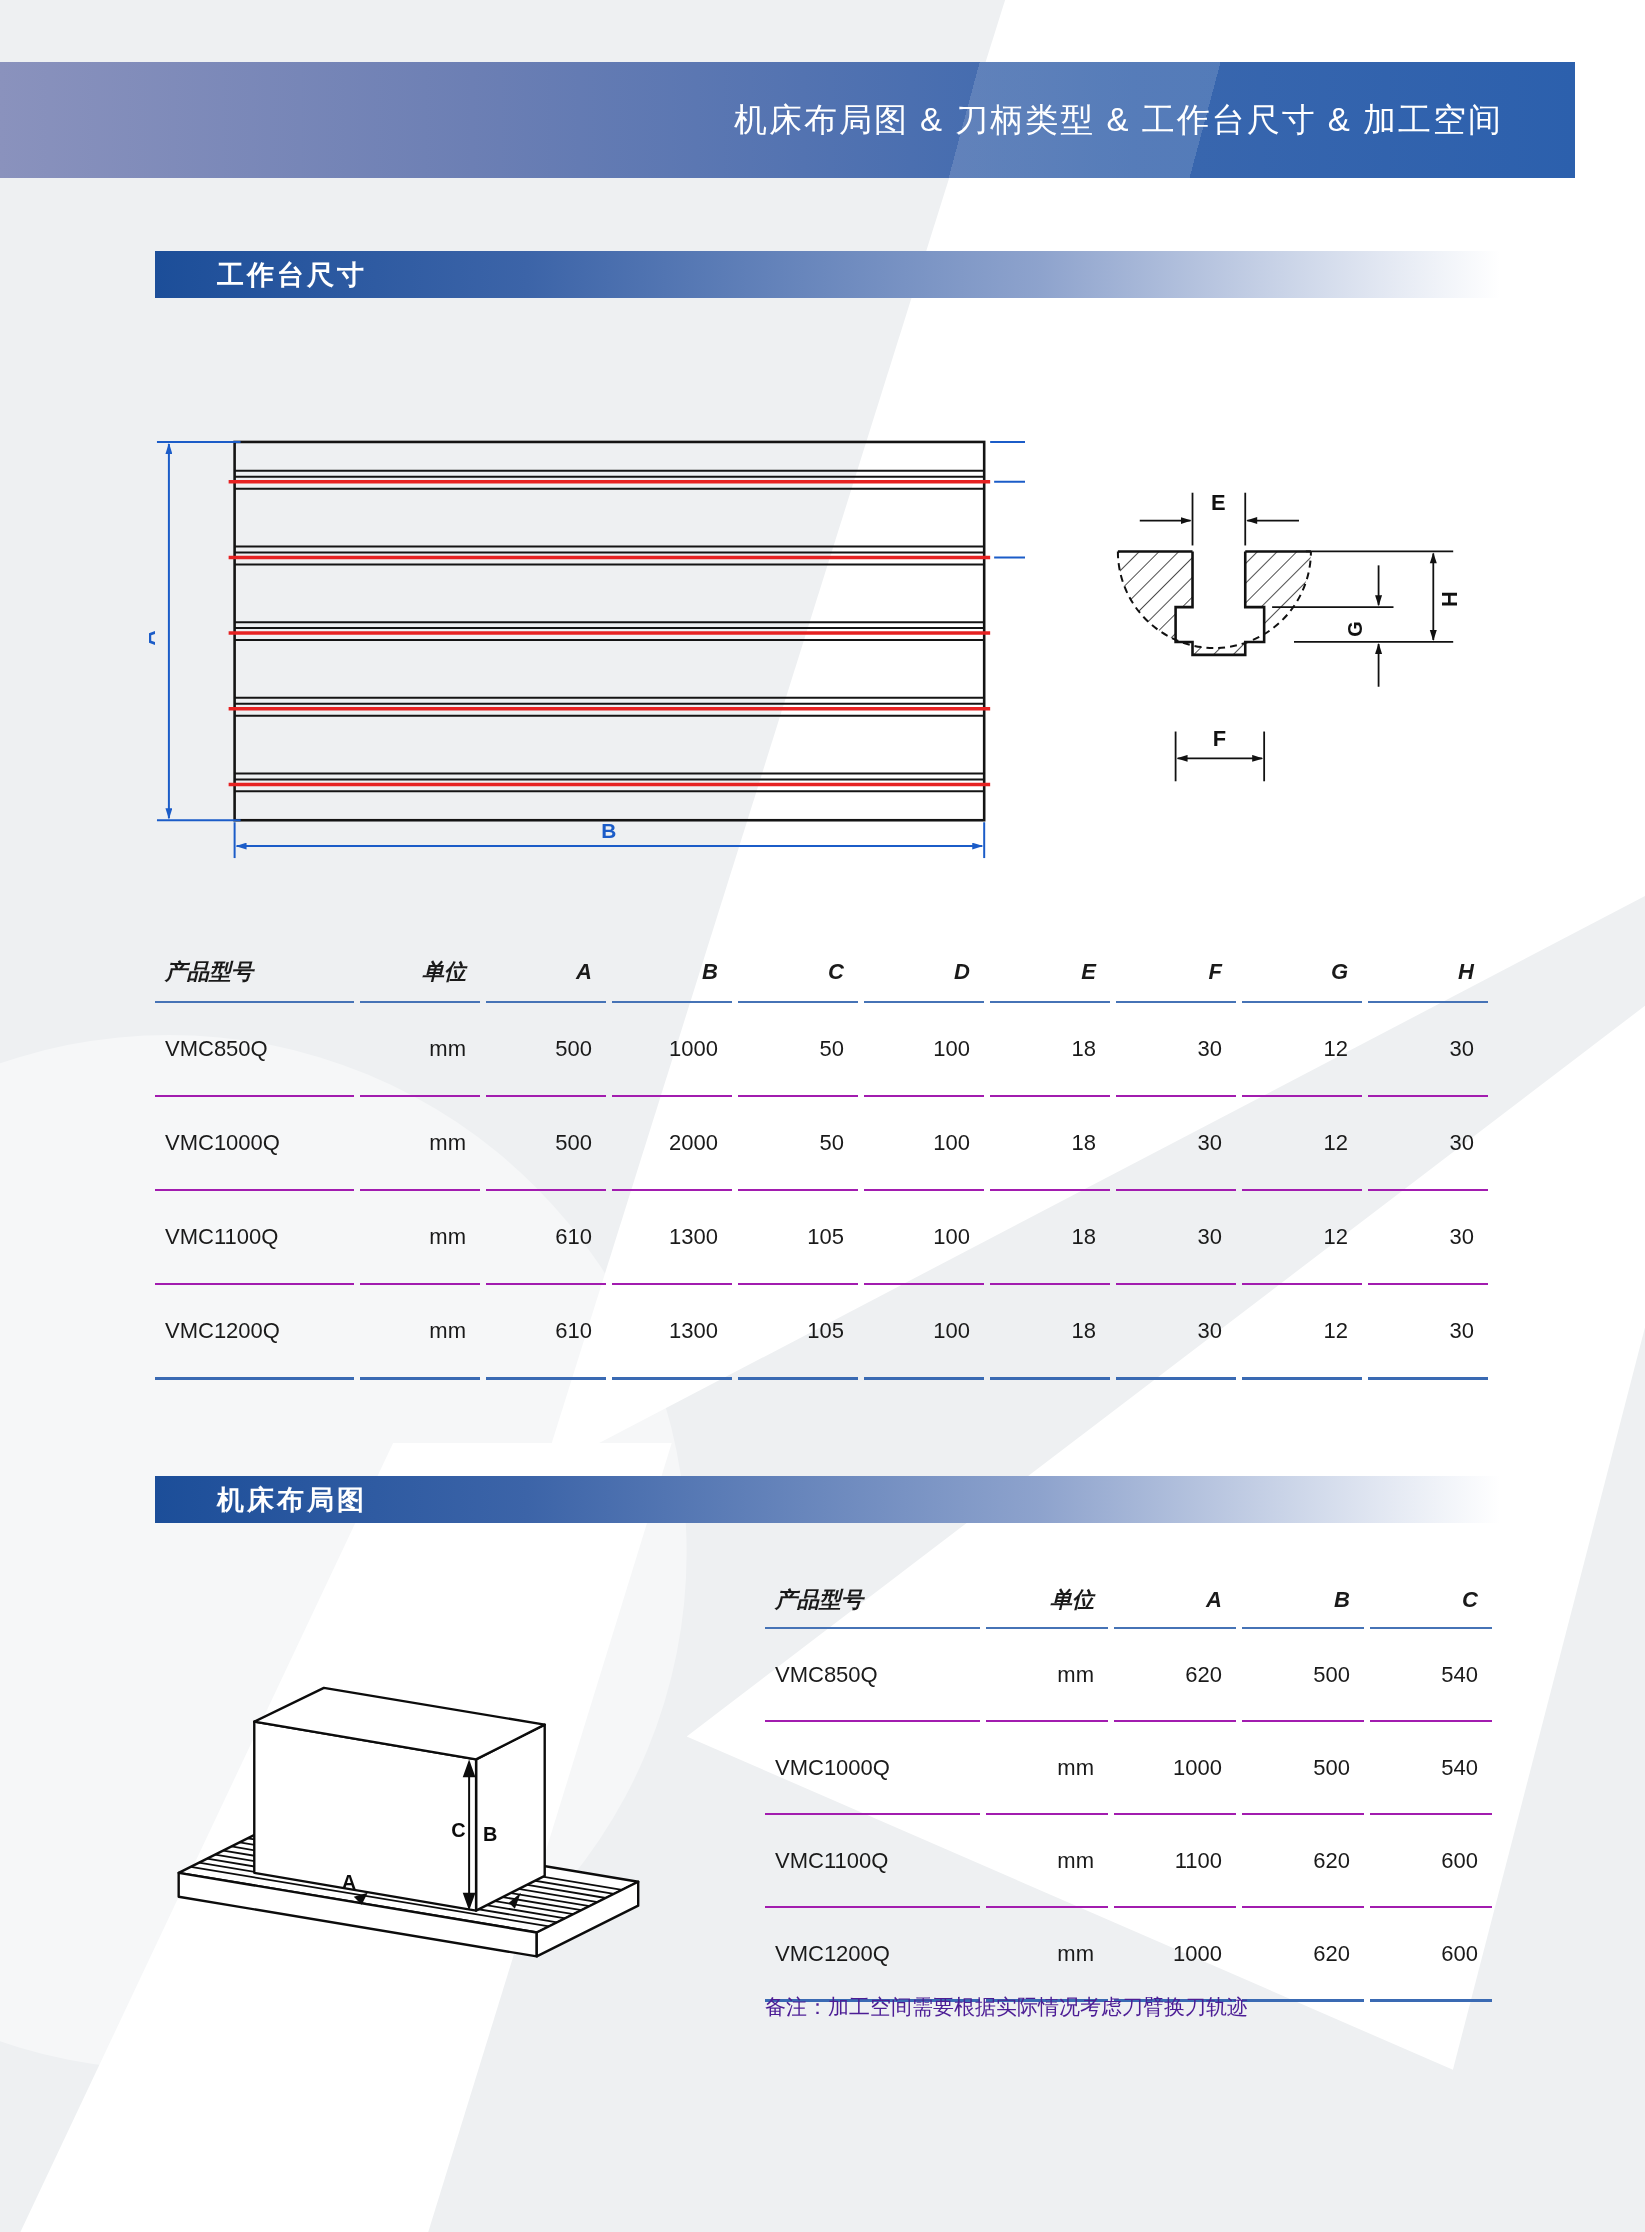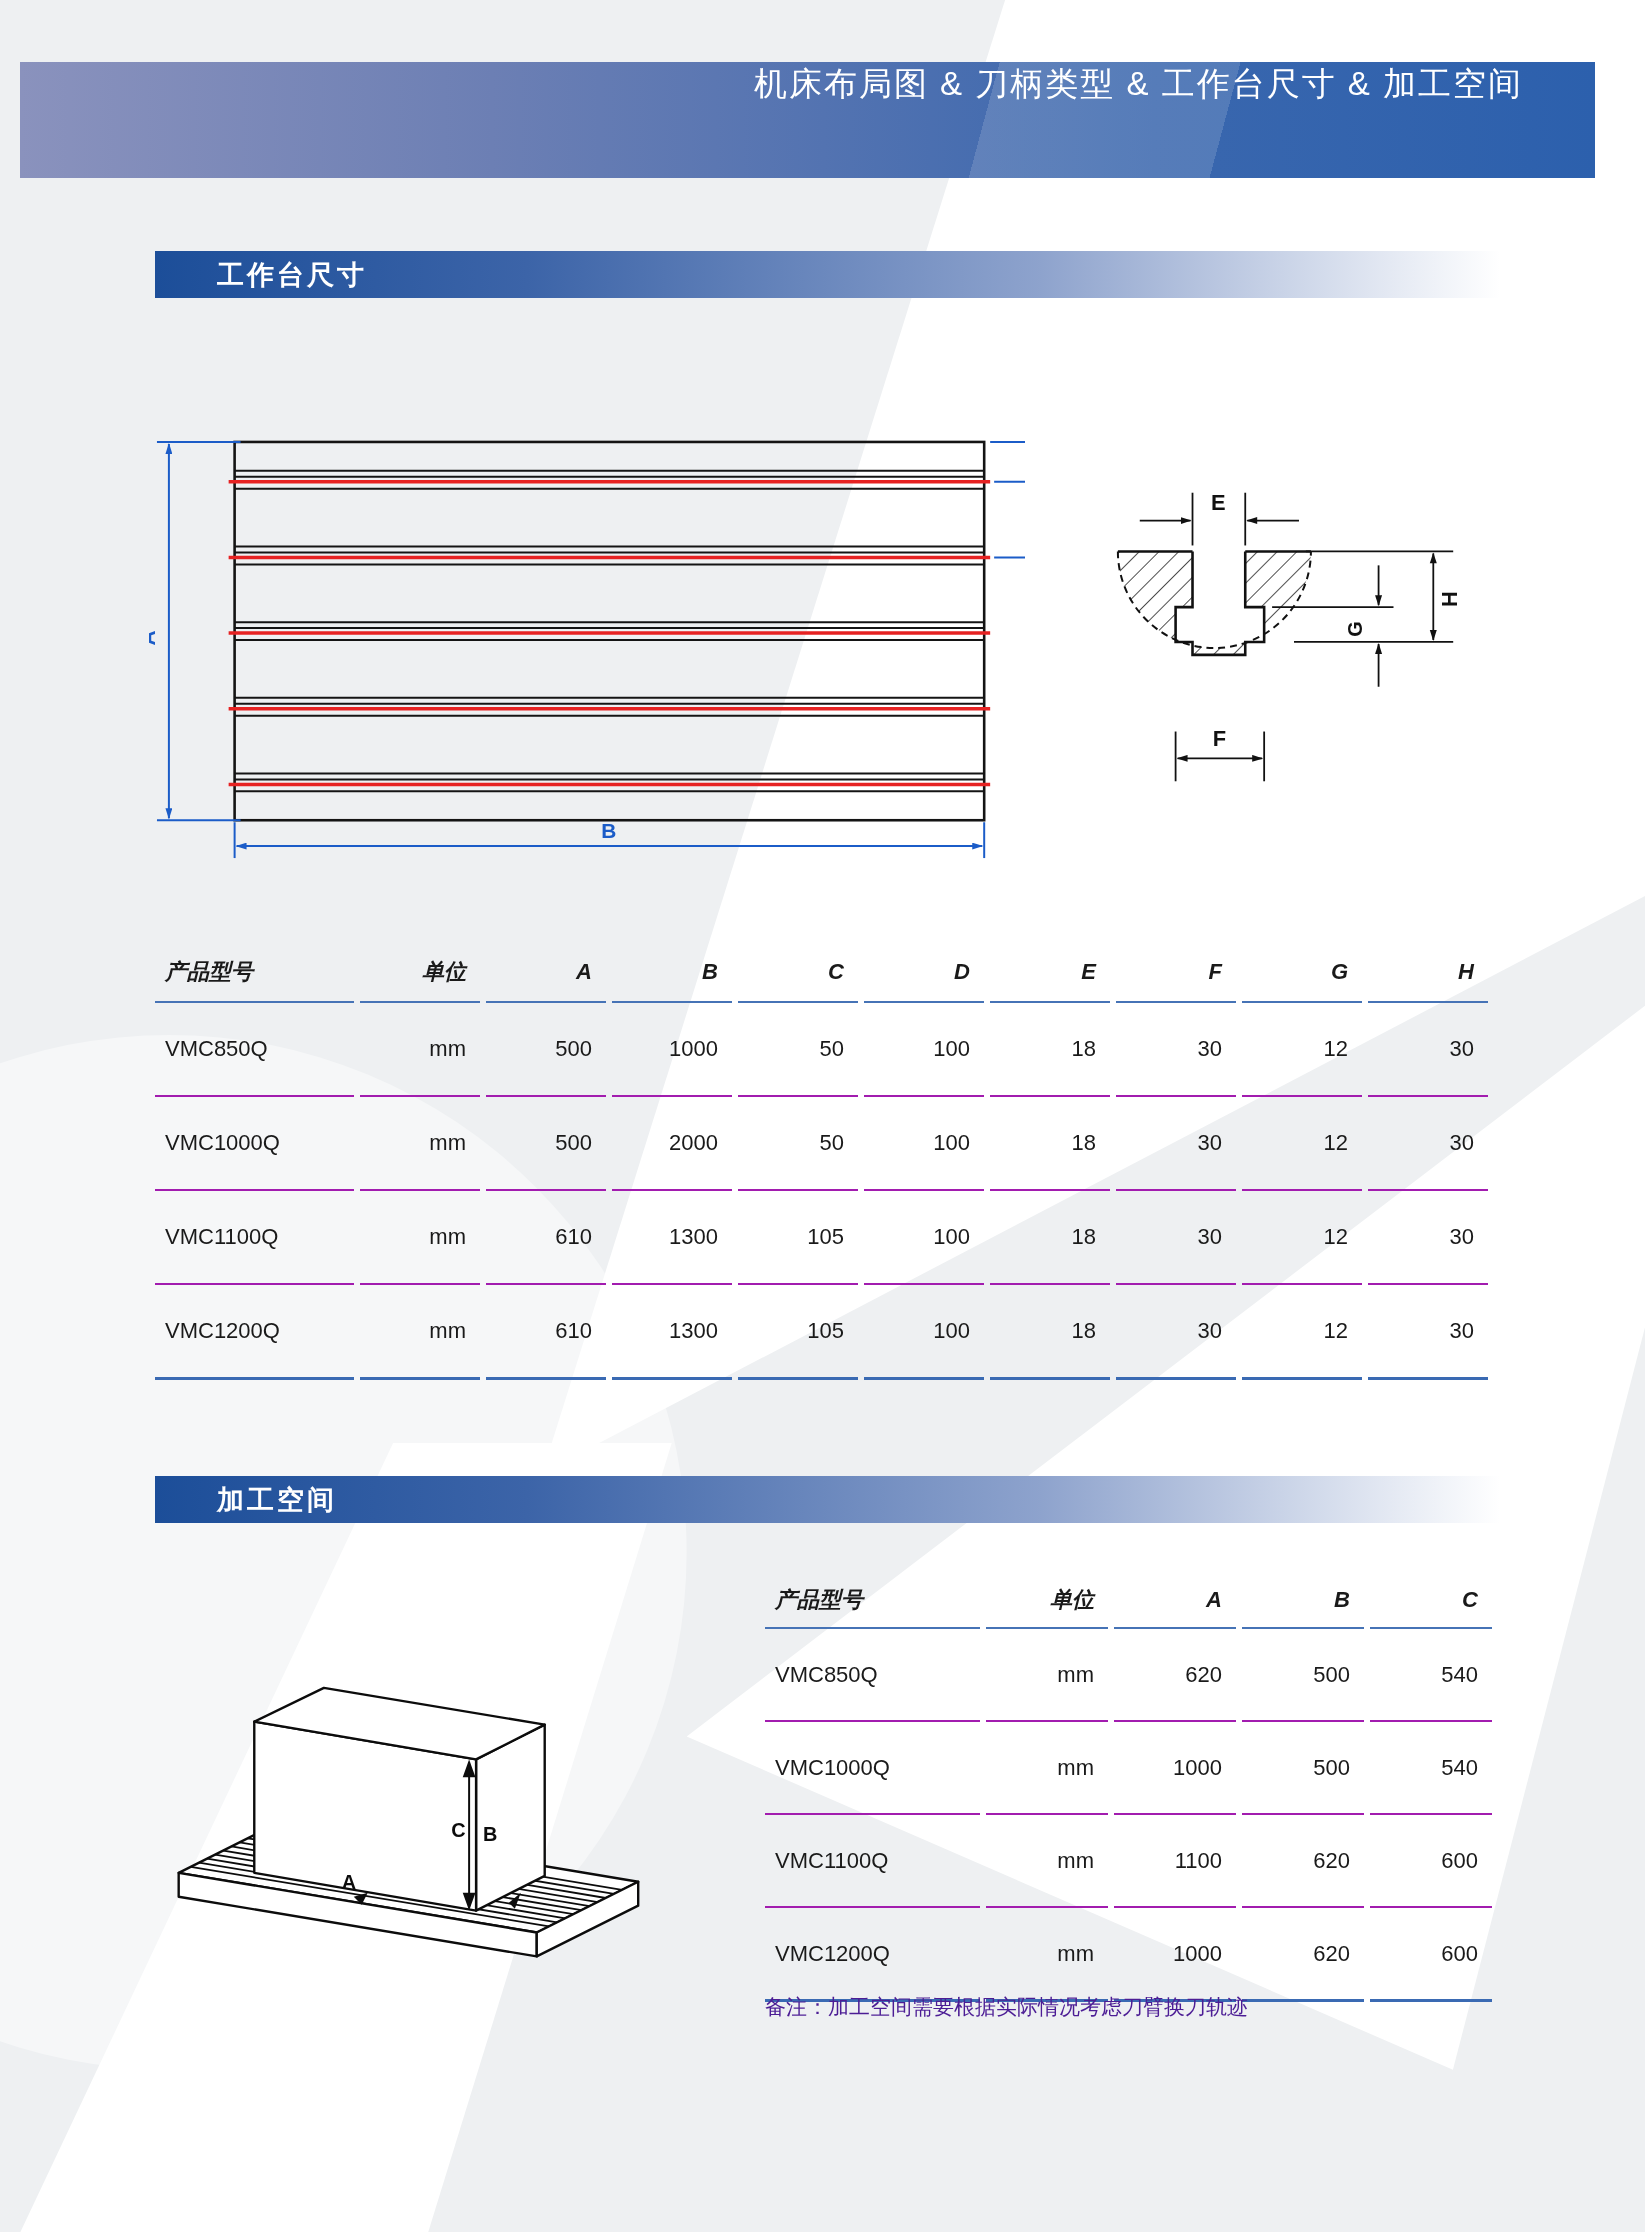--- a/index.html
+++ b/index.html
@@ -1,21 +1,21 @@
 <!DOCTYPE html>
 <html><head>
 <meta charset="utf-8">
 <style>
   html,body{margin:0;padding:0;background:#d8d9dd;}
   .page{position:relative;width:1646px;height:2233px;background:#eef0f2;overflow:hidden;
         font-family:"Liberation Sans",sans-serif;color:#1a1a1a;}
   
   .header-bar{position:absolute;left:0;top:62px;width:1575px;height:116px;
     background:linear-gradient(90deg,#8a92bd 0%,#6c7fb4 30%,#3a67ae 72%,#2c60ad 100%);
-    display:flex;align-items:flex-start;justify-content:flex-end;margin-left:20px;}
+    display:flex;align-items:center;justify-content:flex-end;}
   .header-bar .sheen{position:absolute;left:0;top:0;width:100%;height:100%;
     background:linear-gradient(105deg,rgba(255,255,255,0) 61%,rgba(255,255,255,.14) 61%,rgba(255,255,255,.14) 76%,rgba(255,255,255,0) 76%);}
   .header-title{position:relative;color:#ffffff;font-size:33px;font-weight:500;letter-spacing:2px;padding-right:72px;}
   
   .section-bar{position:absolute;left:155px;width:1397px;height:47px;
     background:linear-gradient(90deg,#1c4e99 0%,#3c64a8 26%,#8ea3cd 62%,rgba(238,240,244,0) 94%);
     display:flex;align-items:center;padding-left:34px;}
   .section-bar span{color:#fff;font-size:27px;font-weight:bold;letter-spacing:3px;padding-left:28px;}
   .sec1{top:251px;} .sec2{top:1476px;}
   
@@ -236,21 +236,21 @@
         <div class="td">105</div>
         <div class="td">100</div>
         <div class="td">18</div>
         <div class="td">30</div>
         <div class="td">12</div>
         <div class="td">30</div>
       </div>
     </div>
 
   <div class="section-bar sec2">
-    <span>加工空间</span>
+    <span>机床布局图</span>
   </div>
 
   <svg class="diag iso" width="557" height="418" viewBox="0 0 560 420">
     <g stroke="#0c0c0c" stroke-width="2.4" fill="#ffffff" stroke-linejoin="round">
 
       <polygon points="60,242 420,302 522,251 162,191"></polygon>
       <polygon points="60,242 420,302 420,326 60,266"></polygon>
       <polygon points="420,302 522,251 522,275 420,326"></polygon>
 
       <g stroke-width="1.8" fill="none">

